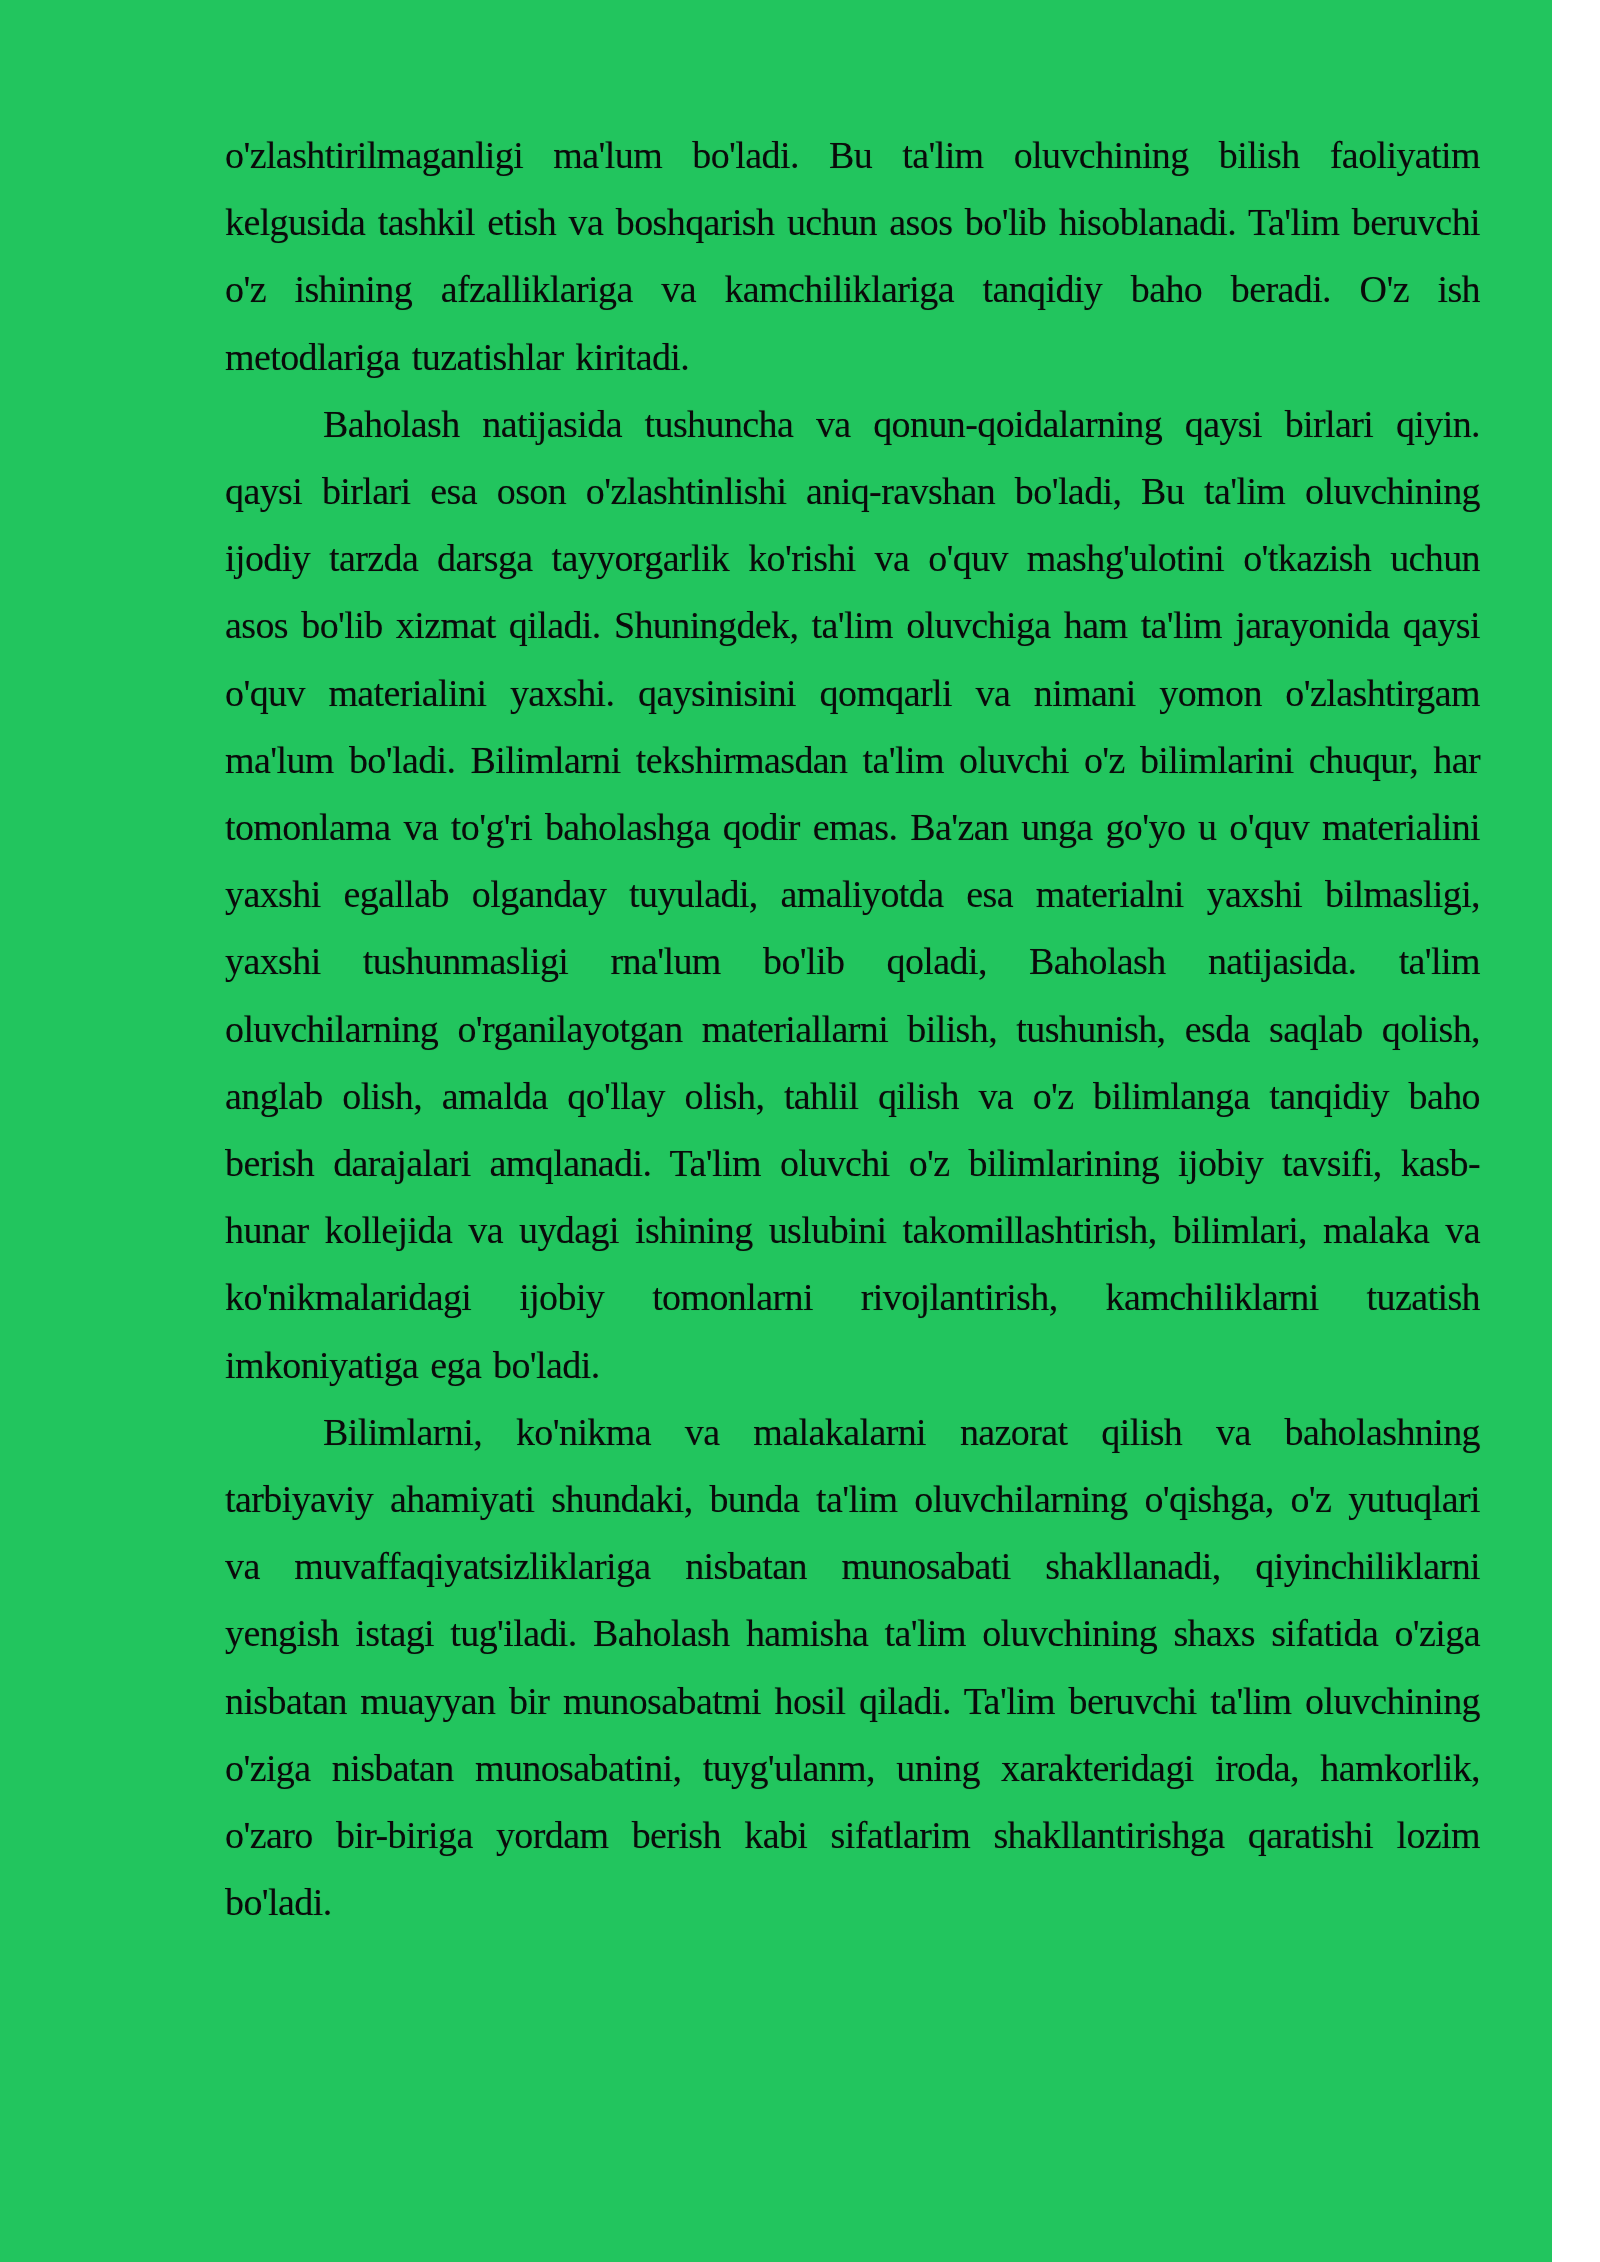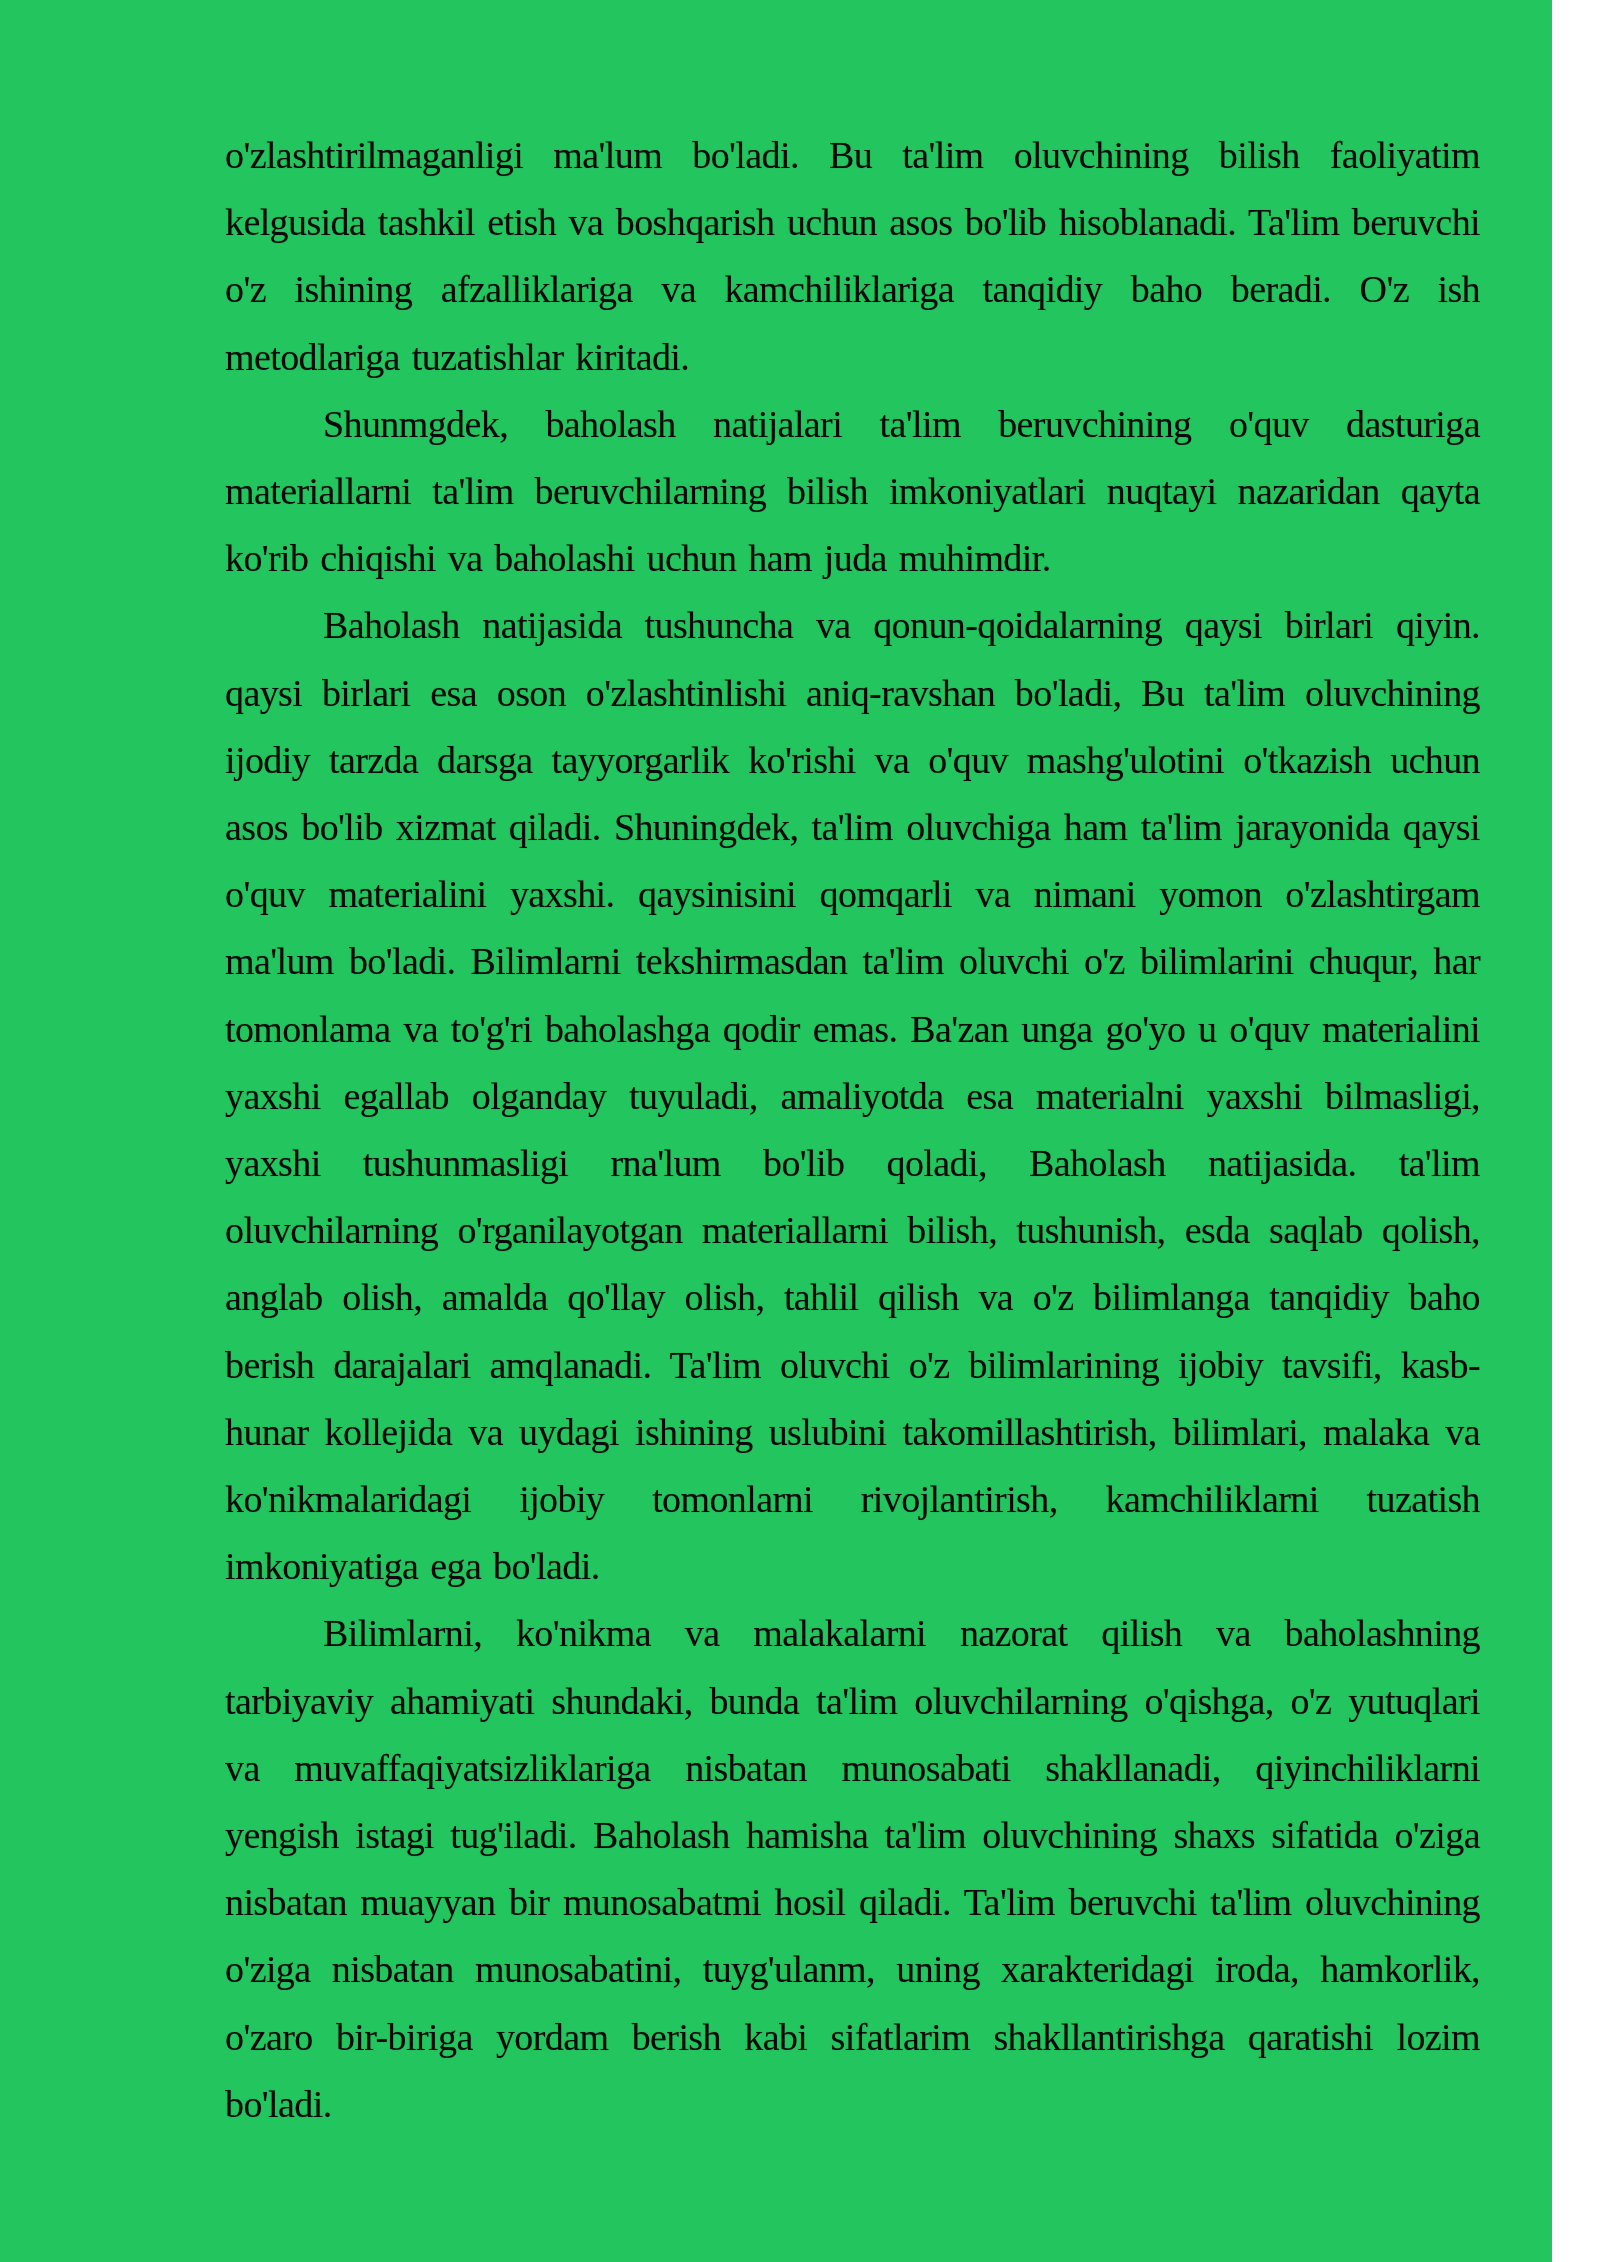--- a/index.html
+++ b/index.html
@@ -35,17 +35,16 @@
   .text-block p.indent {
     text-indent: 98px;
   }
 </style>
 </head>
 <body>
 
 <div class="page">
   <div class="text-block">
     <p>o'zlashtirilmaganligi ma'lum bo'ladi. Bu ta'lim oluvchining bilish faoliyatim kelgusida tashkil etish va boshqarish uchun asos bo'lib hisoblanadi. Ta'lim beruvchi o'z ishining afzalliklariga va kamchiliklariga tanqidiy baho beradi. O'z ish metodlariga tuzatishlar kiritadi.</p>
-    <p class="indent">Shunmgdek, baholash natijalari ta'lim beruvchining o'quv dasturiga materiallarni ta'lim beruvchilarning bilish imkoniyatlari nuqtayi nazaridan qayta ko'rib chiqishi va baholashi uchun ham juda muhimdir.</p>
     <p class="indent">Baholash natijasida tushuncha va qonun-qoidalarning qaysi birlari qiyin. qaysi birlari esa oson o'zlashtinlishi aniq-ravshan bo'ladi, Bu ta'lim oluvchining ijodiy tarzda darsga tayyorgarlik ko'rishi va o'quv mashg'ulotini o'tkazish uchun asos bo'lib xizmat qiladi. Shuningdek, ta'lim oluvchiga ham ta'lim jarayonida qaysi o'quv materialini yaxshi. qaysinisini qomqarli va nimani yomon o'zlashtirgam ma'lum bo'ladi. Bilimlarni tekshirmasdan ta'lim oluvchi o'z bilimlarini chuqur, har tomonlama va to'g'ri baholashga qodir emas. Ba'zan unga go'yo u o'quv materialini yaxshi egallab olganday tuyuladi, amaliyotda esa materialni yaxshi bilmasligi, yaxshi tushunmasligi rna'lum bo'lib qoladi, Baholash natijasida. ta'lim oluvchilarning o'rganilayotgan materiallarni bilish, tushunish, esda saqlab qolish, anglab olish, amalda qo'llay olish, tahlil qilish va o'z bilimlanga tanqidiy baho berish darajalari amqlanadi. Ta'lim oluvchi o'z bilimlarining ijobiy tavsifi, kasb-hunar kollejida va uydagi ishining uslubini takomillashtirish, bilimlari, malaka va ko'nikmalaridagi ijobiy tomonlarni rivojlantirish, kamchiliklarni tuzatish imkoniyatiga ega bo'ladi.</p>
     <p class="indent">Bilimlarni, ko'nikma va malakalarni nazorat qilish va baholashning tarbiyaviy ahamiyati shundaki, bunda ta'lim oluvchilarning o'qishga, o'z yutuqlari va muvaffaqiyatsizliklariga nisbatan munosabati shakllanadi, qiyinchiliklarni yengish istagi tug'iladi. Baholash hamisha ta'lim oluvchining shaxs sifatida o'ziga nisbatan muayyan bir munosabatmi hosil qiladi. Ta'lim beruvchi ta'lim oluvchining o'ziga nisbatan munosabatini, tuyg'ulanm, uning xarakteridagi iroda, hamkorlik, o'zaro bir-biriga yordam berish kabi sifatlarim shakllantirishga qaratishi lozim bo'ladi.</p>
   </div>
 </div>
 
 </body></html>

